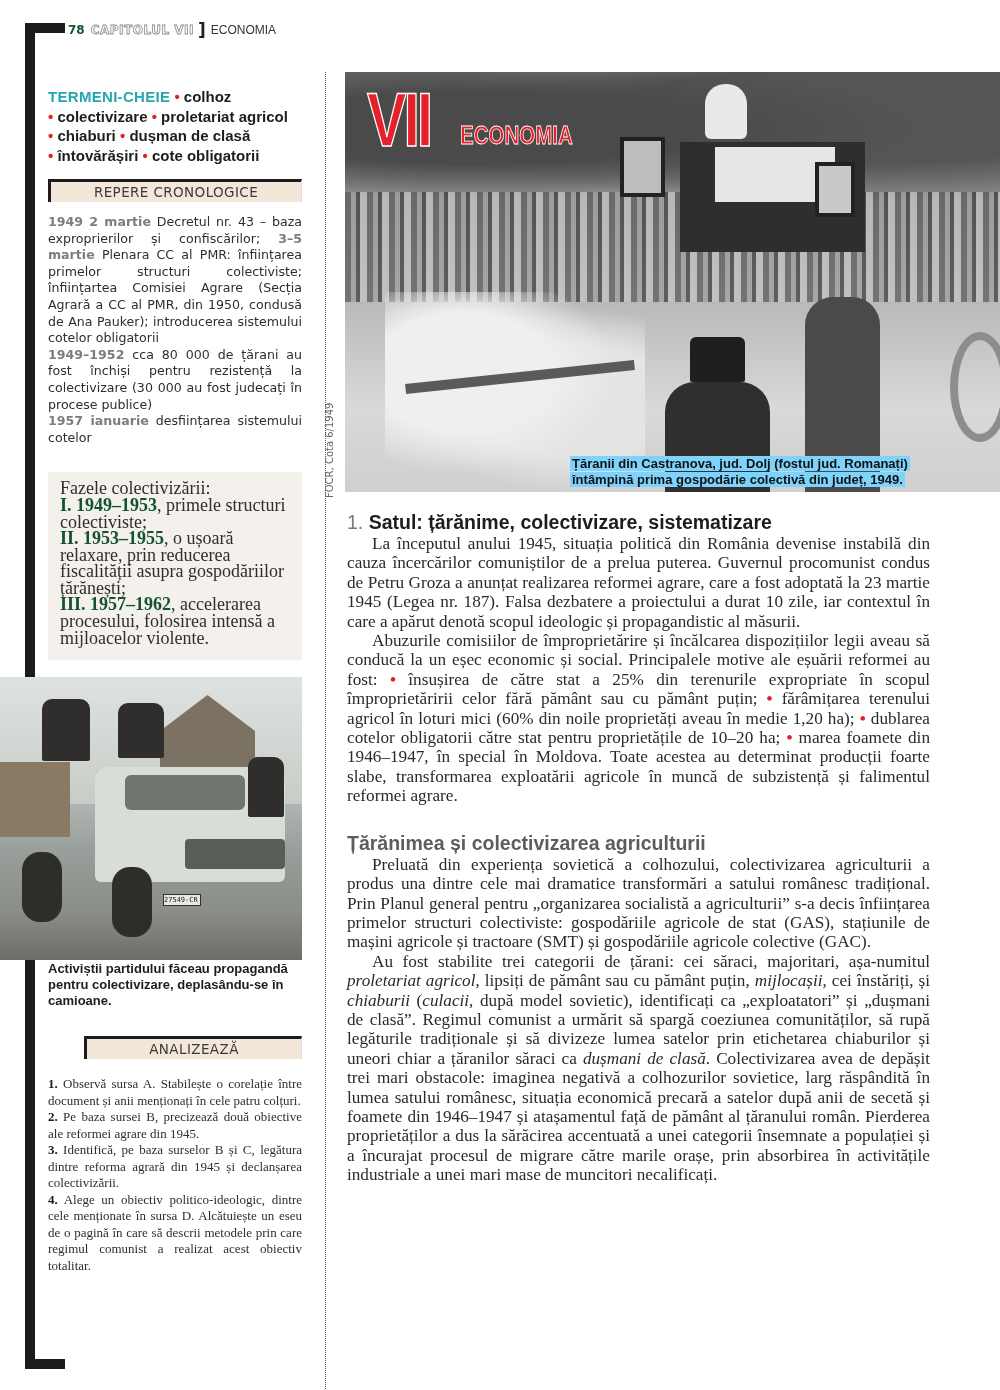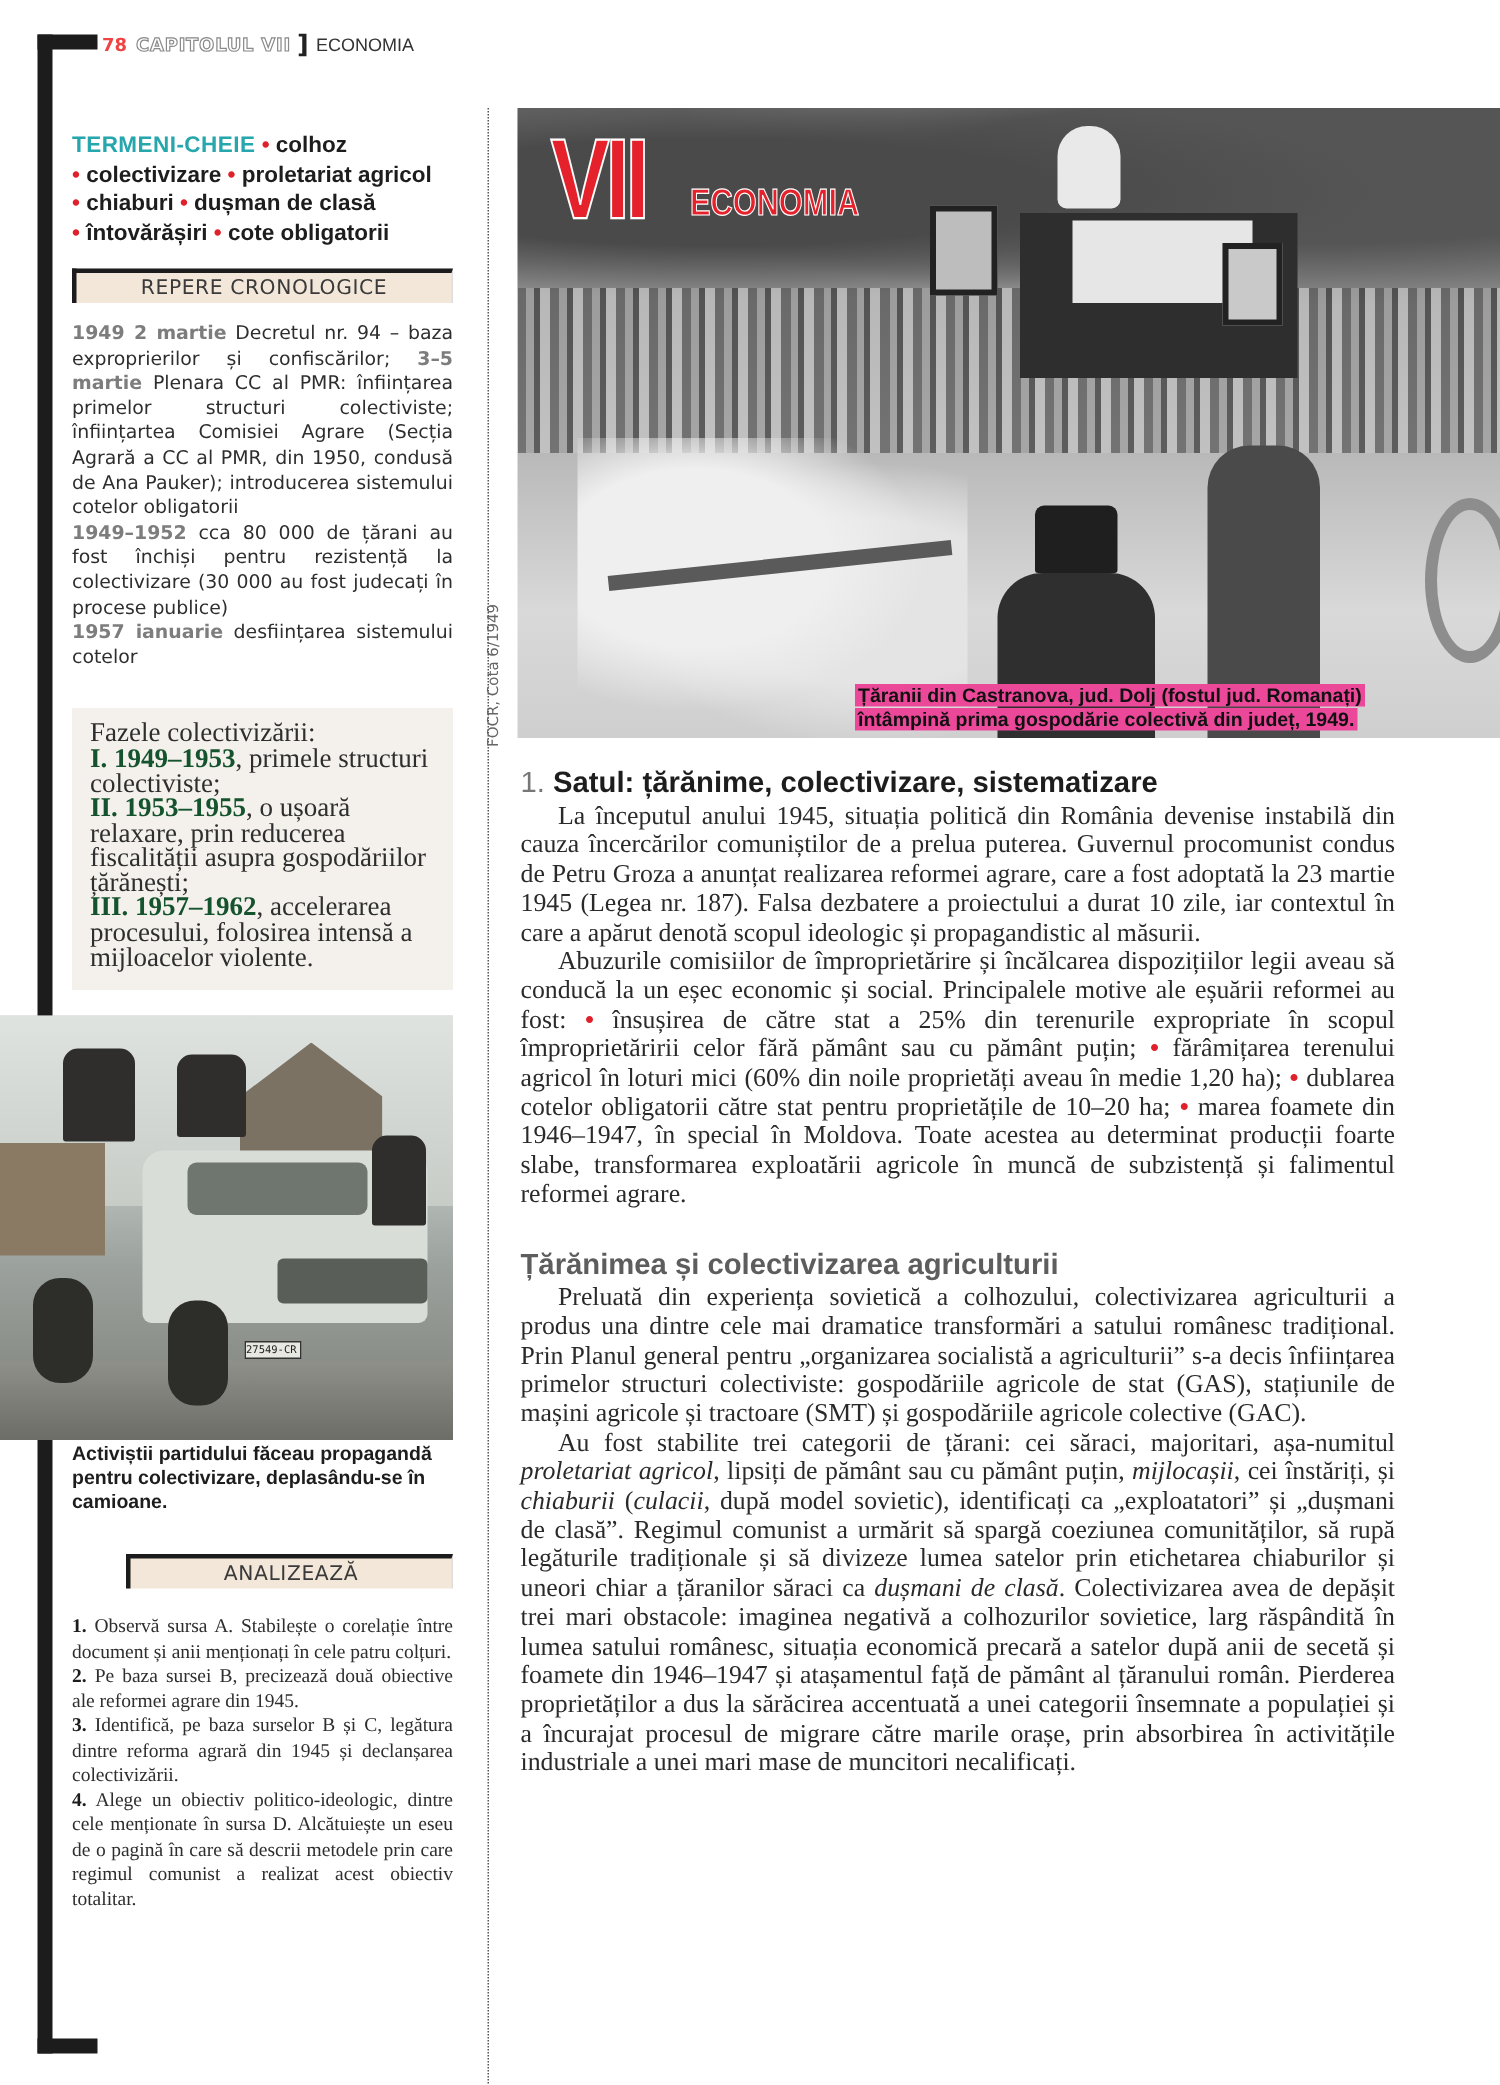--- a/index.html
+++ b/index.html
@@ -6,21 +6,21 @@
   html, body { width: 1000px; height: 1390px; background: #ffffff; overflow: hidden; }
   body { position: relative; font-family: "DejaVu Sans", sans-serif; color: #2b2b2b; }
 
   
   .bracket-top { position: absolute; left: 25px; top: 23px; width: 40px; height: 10px; background: #1c1c1c; }
   .bracket-side { position: absolute; left: 25px; top: 23px; width: 10px; height: 1346px; background: #1c1c1c; }
   .bracket-bottom { position: absolute; left: 25px; top: 1359px; width: 40px; height: 10px; background: #1c1c1c; }
 
   
   .running-header { position: absolute; left: 68px; top: 21px; height: 18px; display: flex; align-items: center; font-size: 12px; white-space: nowrap; }
-  .page-number { font-family: "DejaVu Sans", sans-serif; font-weight: bold; color: #ef4444; margin-right: 6px; }
+  .page-number { font-family: "DejaVu Sans", sans-serif; font-weight: bold; color: #14532d; margin-right: 6px; }
   .chapter-label { font-family: "DejaVu Sans", sans-serif; font-weight: bold; color: #fff; -webkit-text-stroke: 0.8px #8a8a8a; letter-spacing: 0.5px; margin-right: 4px; font-size: 12px; }
   .header-bracket { font-weight: bold; font-size: 17px; color: #222; margin-right: 5px; line-height: 1; }
   .section-label { color: #333; font-size: 12px; font-family: "Liberation Sans", sans-serif; }
 
   
   .sidebar { position: absolute; left: 48px; top: 74px; width: 254px; }
   .key-terms { font-family: "Liberation Sans", sans-serif; font-size: 15px; font-weight: bold; line-height: 19.5px; color: #1d1d1d; margin-top: 13px; }
   .key-terms .kt-title { color: #26a6ad; letter-spacing: 0.3px; }
   .bullet { color: #e0202a; font-weight: bold; }
 
@@ -66,21 +66,21 @@
   .hero-photo .yoke { position: absolute; left: 60px; top: 300px; width: 230px; height: 10px; background: #5a5a5a; transform: rotate(-6deg); }
   .hero-photo .man-hat { position: absolute; left: 345px; top: 265px; width: 55px; height: 45px; background: #1f1f1f; border-radius: 6px 6px 2px 2px; }
   .hero-photo .man-body { position: absolute; left: 320px; top: 310px; width: 105px; height: 110px; background: #2f2f2f; border-radius: 30px 30px 0 0; }
   .hero-photo .man2 { position: absolute; left: 460px; top: 225px; width: 75px; height: 195px; background: #4a4a4a; border-radius: 28px 28px 0 0; }
   .hero-photo .wheel { position: absolute; left: 605px; top: 260px; width: 60px; height: 110px; border: 8px solid #8d8d8d; border-radius: 50%; }
 
   .chapter-numeral { position: absolute; left: 22px; top: 10px; font-family: "Liberation Sans", sans-serif; font-weight: bold; font-size: 76px; line-height: 76px; color: #e5222b; letter-spacing: -4px; transform: scaleX(0.78); transform-origin: left top; -webkit-text-stroke: 1.5px #ffffff; }
   .chapter-title { position: absolute; left: 115px; top: 50px; font-family: "Liberation Sans", sans-serif; font-weight: bold; font-size: 25px; line-height: 26px; color: #e5222b; transform: scaleX(0.82); transform-origin: left top; -webkit-text-stroke: 0.8px #ffffff; }
 
   .hero-caption { position: absolute; left: 570px; top: 456px; font-family: "Liberation Sans", sans-serif; font-weight: bold; font-size: 13px; line-height: 16px; color: #111; }
-  .hero-caption span { background: #ec4899; display: inline; padding: 0 2px; }
+  .hero-caption span { background: #7dd3fc; display: inline; padding: 0 2px; }
 
   .photo-credit { position: absolute; left: 324px; top: 498px; transform: rotate(-90deg); transform-origin: left top; font-family: "DejaVu Sans", sans-serif; font-size: 10px; color: #666; white-space: nowrap; }
 
   
   .main { position: absolute; left: 347px; top: 510px; width: 583px; }
   .section-title { font-family: "Liberation Sans", sans-serif; font-weight: bold; font-size: 19.5px; line-height: 24px; color: #1d1d1d; }
   .section-title .num { color: #777; font-weight: normal; }
   .subtitle { font-family: "Liberation Sans", sans-serif; font-weight: bold; font-size: 19.5px; line-height: 24px; color: #5d5d5d; }
   .sub-1 { margin-top: 11px; }
   .sub-2 { margin-top: 25px; }
@@ -116,21 +116,21 @@
     <span>dușman de clasă</span><br>
     <span class="bullet">•</span>
     <span>întovărășiri</span>
     <span class="bullet">•</span>
     <span>cote obligatorii</span>
   </div>
 
   <div class="box-header">REPERE CRONOLOGICE</div>
 
   <div class="chronology">
-    <span class="date">1949 2 martie</span><span> Decretul nr. 94 – baza exproprierilor și confiscărilor; </span><span class="date">3–5 martie</span><span> Plenara CC al PMR: înființarea primelor structuri colectiviste; înființartea Comisiei Agrare (Secția Agrară a CC al PMR, din 1950, condusă de Ana Pauker); introducerea sistemului cotelor obligatorii</span><br>
+    <span class="date">1949 2 martie</span><span> Decretul nr. 43 – baza exproprierilor și confiscărilor; </span><span class="date">3–5 martie</span><span> Plenara CC al PMR: înființarea primelor structuri colectiviste; înființartea Comisiei Agrare (Secția Agrară a CC al PMR, din 1950, condusă de Ana Pauker); introducerea sistemului cotelor obligatorii</span><br>
     <span class="date">1949–1952</span><span> cca 80 000 de țărani au fost închiși pentru rezistență la colectivizare (30 000 au fost judecați în procese publice)</span><br>
     <span class="date">1957 ianuarie</span><span> desființarea sistemului cotelor</span>
   </div>
 
   <div class="phases">
     <div>Fazele colectivizării:</div>
     <div><b>I. 1949–1953</b><span>, primele structuri colectiviste;</span></div>
     <div><b>II. 1953–1955</b><span>, o ușoară relaxare, prin reducerea fiscalității asupra gospodăriilor țărănești;</span></div>
     <div><b>III. 1957–1962</b><span>, accelerarea procesului, folosirea intensă a mijloacelor violente.</span></div>
   </div>

